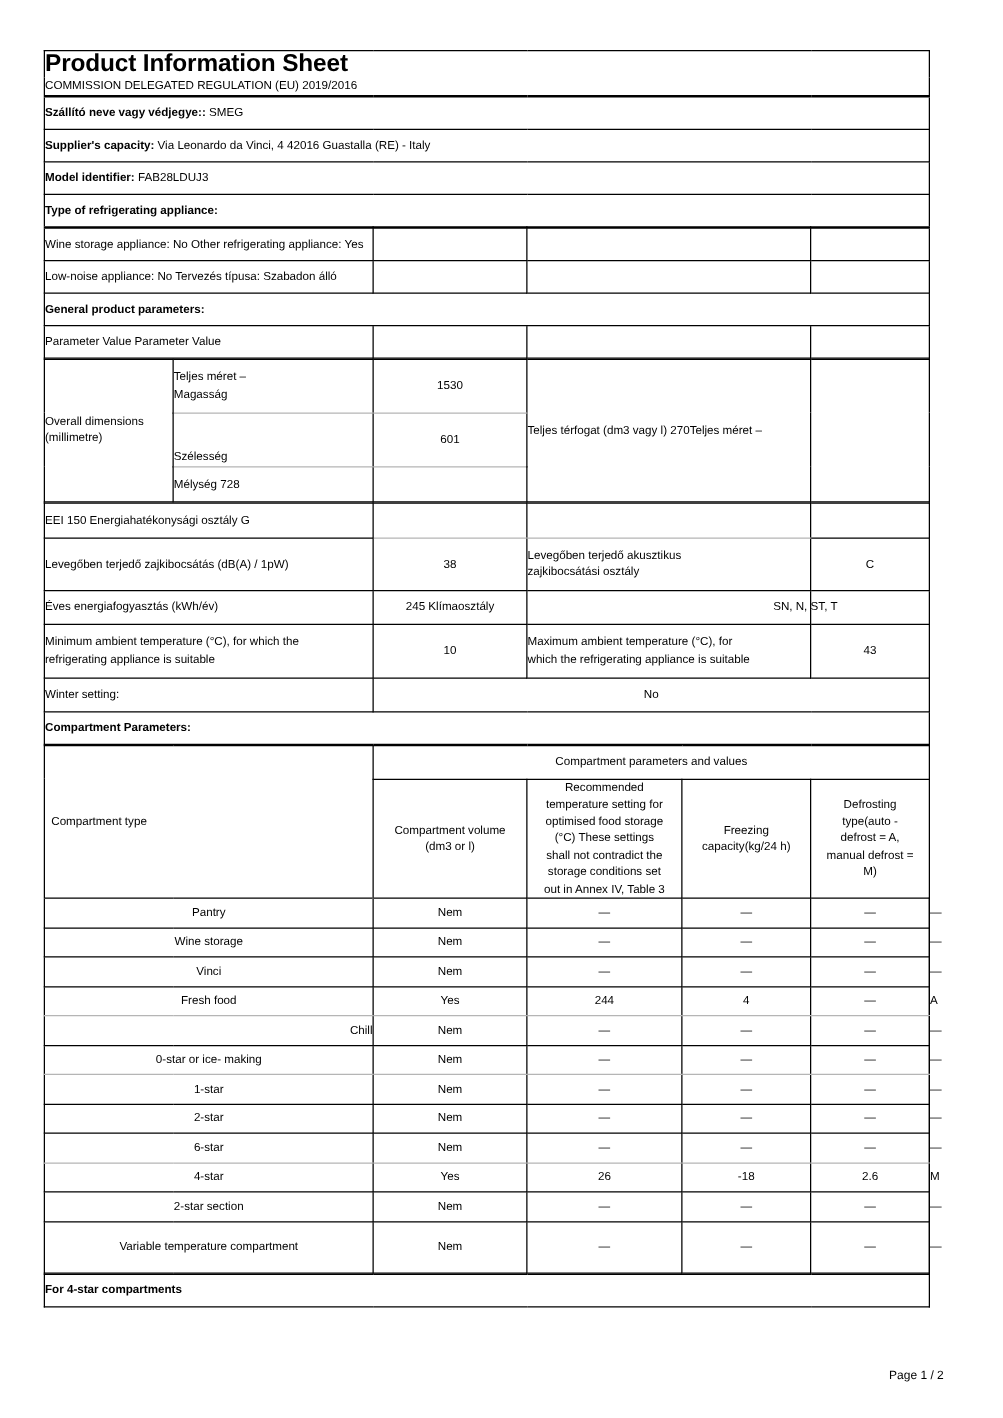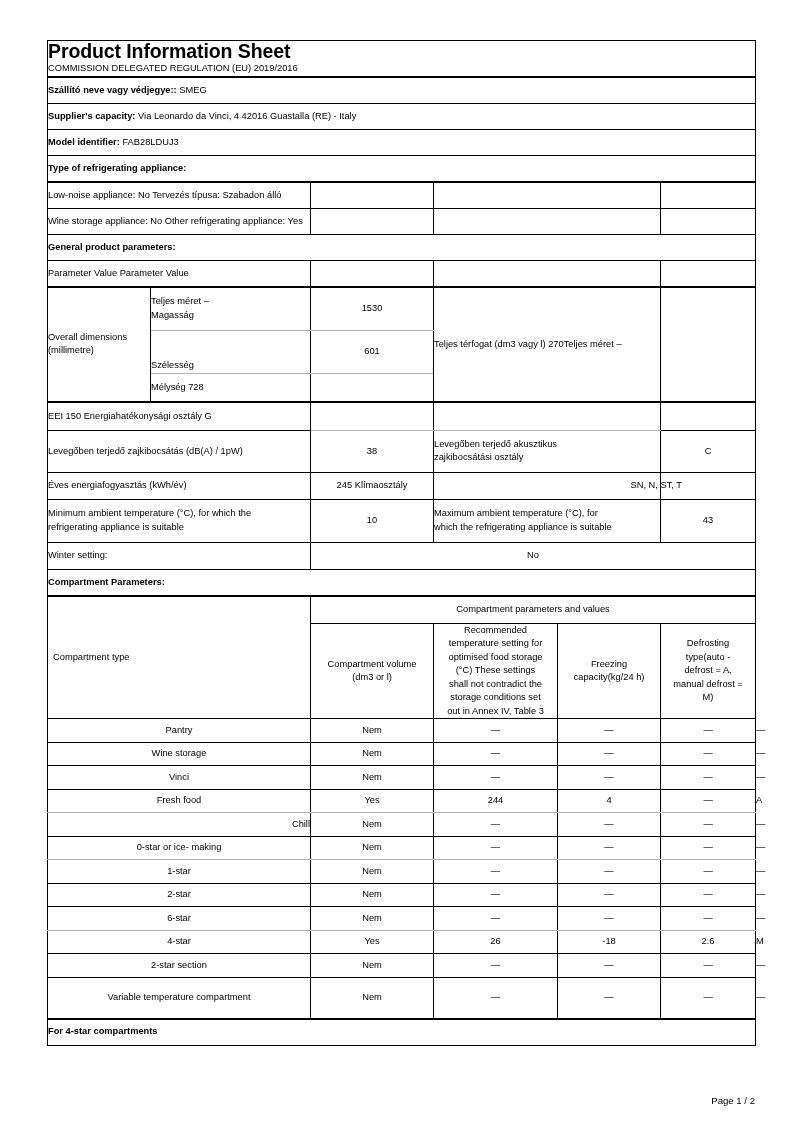--- a/index.html
+++ b/index.html
@@ -10,21 +10,21 @@
   body {
     width: 802px;
     height: 1134px;
     font-family: "Liberation Sans", sans-serif;
     color: #000000;
     position: relative;
     overflow: hidden;
   }
   .page {
     position: absolute;
-    left: 47px;
+    left: 35px;
     top: 40px;
     width: 708px;
   }
 
   
   table.sheet {
     border-collapse: collapse;
     width: 708px;
     table-layout: fixed;
   }
@@ -149,29 +149,29 @@
         <td class="pad" colspan="4">
           <span class="b">Model identifier:</span>
           <span>FAB28LDUJ3</span>
         </td>
       </tr>
       <tr class="row-tall">
         <td class="pad b thick-bottom" colspan="4">Type of refrigerating appliance:</td>
       </tr>
       <tr>
         <td class="pad overflow-cell" style="height:25px;">
+          <span class="otext">Wine storage appliance: No Other refrigerating appliance: Yes</span>
+        </td>
+        <td></td>
+        <td></td>
+        <td></td>
+      </tr>
+      <tr>
+        <td class="pad overflow-cell" style="height:25px;">
           <span class="otext">Low-noise appliance: No Tervezés típusa: Szabadon álló</span>
-        </td>
-        <td></td>
-        <td></td>
-        <td></td>
-      </tr>
-      <tr>
-        <td class="pad overflow-cell" style="height:25px;">
-          <span class="otext">Wine storage appliance: No Other refrigerating appliance: Yes</span>
         </td>
         <td></td>
         <td></td>
         <td></td>
       </tr>
 
       <tr class="row-tall">
         <td class="pad b" colspan="4">General product parameters:</td>
       </tr>
       <tr>

